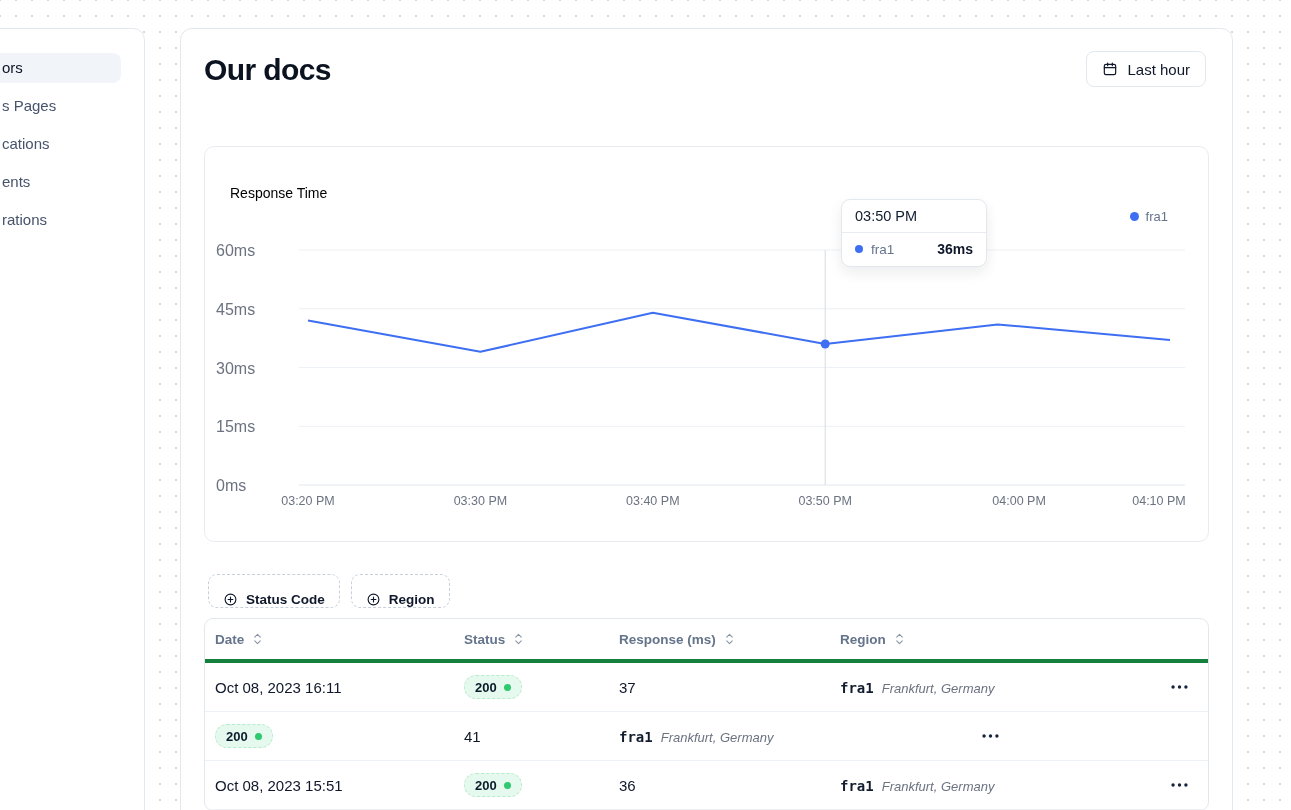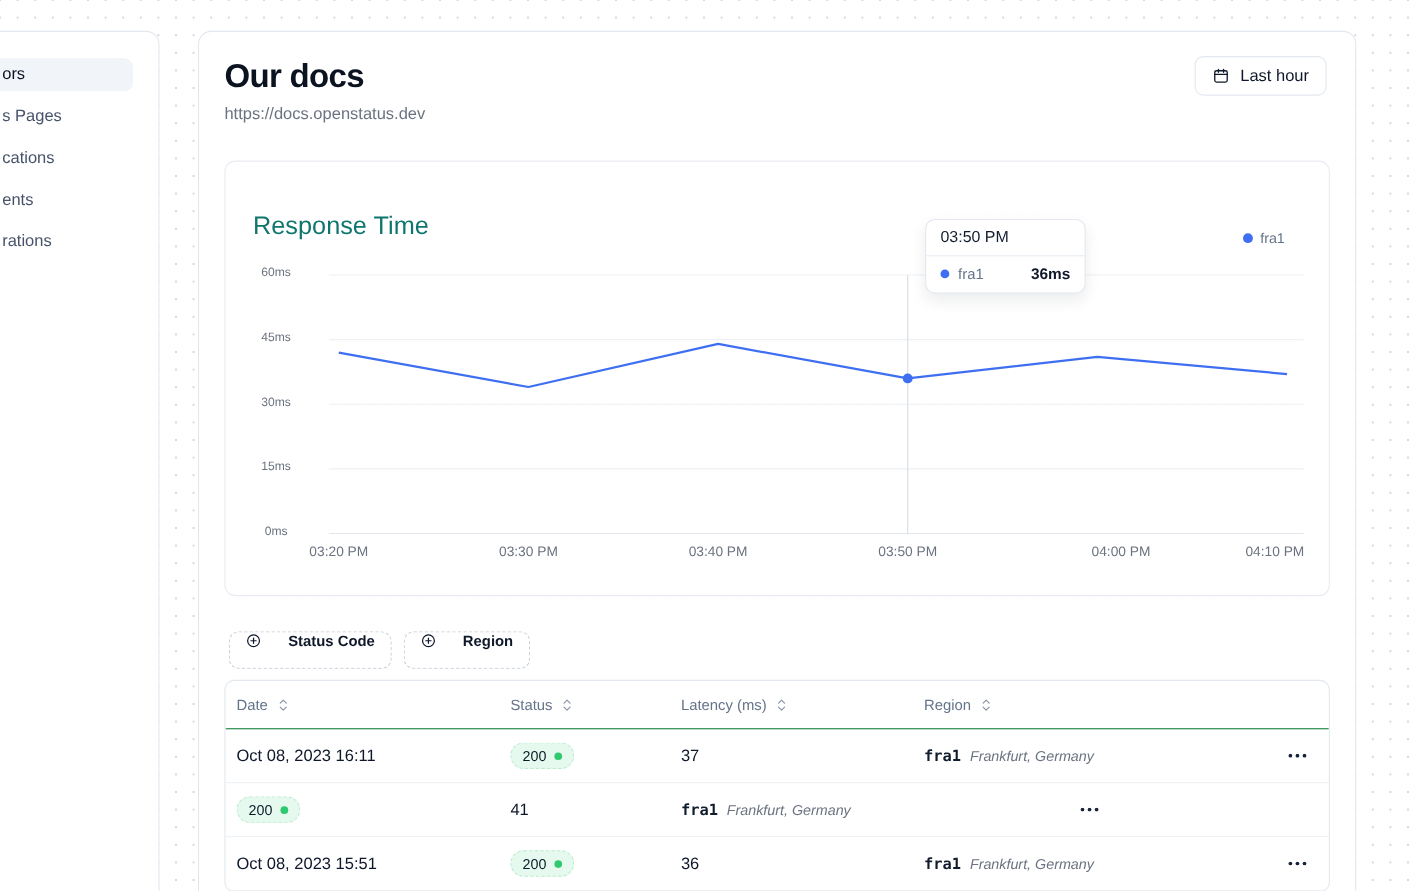--- a/index.html
+++ b/index.html
@@ -31,53 +31,53 @@
   .page-header{position:relative;padding:24px 26px 0 23px;}
   .page-title{margin:0;font-size:30px;font-weight:800;letter-spacing:-.6px;color:#0b1220;line-height:34px;}
   .page-url{margin:8px 0 0;font-size:15px;color:var(--muted);}
   .range-btn{position:absolute;top:22px;right:26px;height:36px;display:inline-flex;align-items:center;gap:9px;
     padding:10px 15px;background:rgba(255,255,255,.92);border:1px solid var(--border);border-radius:8px;
     font-family:inherit;font-size:15px;font-weight:500;color:var(--text);cursor:pointer;}
 
   
   .chart-card{position:absolute;left:23px;top:117px;width:1005px;height:396px;
     border:1px solid #e8ecf1;border-radius:10px;background:rgba(255,255,255,.5);}
-  .chart-title{position:absolute;left:25px;top:26px;font-size:23px;font-weight:500;color:#0f766e;}
+  .chart-title{position:absolute;left:25px;top:26px;font-size:14px;font-weight:500;color:#000000;}
   .legend{position:absolute;top:62px;right:40px;display:flex;align-items:center;gap:7px;
     font-size:13px;color:#64748b;}
   .legend-dot{width:9px;height:9px;border-radius:50%;background:var(--blue);}
   #chart-svg{position:absolute;left:0;top:0;}
-  .ytick{position:absolute;left:11px;width:70px;text-align:center;font-size:11px;color:var(--muted);}
+  .ytick{position:absolute;left:11px;width:70px;text-align:left;font-size:16px;color:var(--muted);}
   .xtick{position:absolute;top:347px;font-size:12.5px;color:var(--muted);transform:translateX(-50%);white-space:nowrap;}
 
   
   .tooltip{position:absolute;left:636px;top:52px;width:146px;background:#fff;border:1px solid var(--border);
     border-radius:9px;box-shadow:0 6px 14px rgba(15,23,42,.08);z-index:3;}
   .tooltip-header{padding:8px 13px;font-size:14.5px;font-weight:500;color:#111c2e;border-bottom:1px solid #e8ecf1;}
   .tooltip-row{display:flex;align-items:center;gap:8px;padding:8px 13px 9px;}
   .t-dot{width:8px;height:8px;border-radius:50%;background:var(--blue);}
   .t-name{font-size:13.5px;color:#64748b;flex:1;}
   .t-val{font-size:14px;font-weight:700;color:var(--text);}
 
   
   .filters{position:absolute;left:27px;top:545px;display:flex;gap:11px;}
-  .filter-btn{display:inline-flex;align-items:flex-start;gap:24px;height:34px;padding:0 14px;
+  .filter-btn{display:inline-flex;align-items:flex-end;gap:8px;height:34px;padding:0 14px;
     border:1px dashed #c6cfda;border-radius:9px;background:rgba(255,255,255,.7);
     font-family:inherit;font-size:13.5px;font-weight:600;color:var(--text);cursor:pointer;}
 
   
   .table{position:absolute;left:23px;top:589px;width:1005px;border:1px solid var(--border);
     border-radius:9px;overflow:hidden;background:rgba(255,255,255,.5);}
   .thead,.trow{display:grid;grid-template-columns:249px 155px 221px 1fr 58px;align-items:center;}
-  .thead{height:44px;border-bottom:1px solid #15803d;color:#64748b;font-size:13.5px;}
+  .thead{height:44px;border-bottom:4px solid #15803d;color:#64748b;font-size:13.5px;font-weight:bold;}
   .th{display:flex;align-items:center;gap:8px;padding-left:10px;cursor:pointer;}
   .trow{height:49px;border-bottom:1px solid #edf0f4;font-size:15px;color:var(--text);}
   .td{padding-left:10px;}
   .badge{display:inline-flex;align-items:center;gap:7px;height:24px;padding:0 10px;border-radius:12px;
-    background:#e6f9ee;border:1px dashed #b9ecce;font-size:13px;font-weight:400;color:#0c1b2a;}
+    background:#e6f9ee;border:1px dashed #b9ecce;font-size:13px;font-weight:700;color:#0c1b2a;}
   .badge-dot{width:7px;height:7px;border-radius:50%;background:#2fc96f;}
   .region-code{font-family:"DejaVu Sans Mono",monospace;font-size:14px;font-weight:600;color:#111c2e;}
   .region-name{font-size:13px;color:var(--muted);margin-left:8px;font-style:italic;}
   .actions{display:flex;justify-content:center;}
   .row-menu{background:none;border:none;cursor:pointer;padding:6px 8px;display:flex;align-items:center;}
 </style>
 </head>
 <body>
 
 <aside id="sidebar" class="panel">
@@ -87,21 +87,20 @@
       <div class="side-item">cations</div>
       <div class="side-item">ents</div>
       <div class="side-item">rations</div>
     </nav>
 </aside>
 
 <main id="main" class="panel">
 
   <header class="page-header">
     <h1 class="page-title">Our docs</h1>
-    <p class="page-url">https://docs.openstatus.dev</p>
     <button class="range-btn">
       <span style="display:flex;">
         <svg width="16" height="16" viewBox="0 0 24 24" fill="none" stroke="#0f172a" stroke-width="1.8" stroke-linecap="round">
           <rect x="3.5" y="5" width="17" height="15.5" rx="2.5"></rect>
             <path d="M3.5 10h17M8.5 3v4M15.5 3v4"></path>
         </svg>
       </span>
       <span>Last hour</span>
     </button>
   </header>
@@ -178,21 +177,21 @@
       <div class="th">
         <span>Status</span>
         <span style="display:flex;">
           <svg width="11" height="14" viewBox="0 0 24 28" fill="none" stroke="#8a95a5" stroke-width="2.4" stroke-linecap="round" stroke-linejoin="round">
               <path d="M6 10l6-6 6 6"></path>
               <path d="M6 18l6 6 6-6"></path>
             </svg>
         </span>
       </div>
       <div class="th">
-        <span>Latency (ms)</span>
+        <span>Response (ms)</span>
         <span style="display:flex;">
           <svg width="11" height="14" viewBox="0 0 24 28" fill="none" stroke="#8a95a5" stroke-width="2.4" stroke-linecap="round" stroke-linejoin="round">
               <path d="M6 10l6-6 6 6"></path>
               <path d="M6 18l6 6 6-6"></path>
             </svg>
         </span>
       </div>
       <div class="th">
         <span>Region</span>
         <span style="display:flex;">

